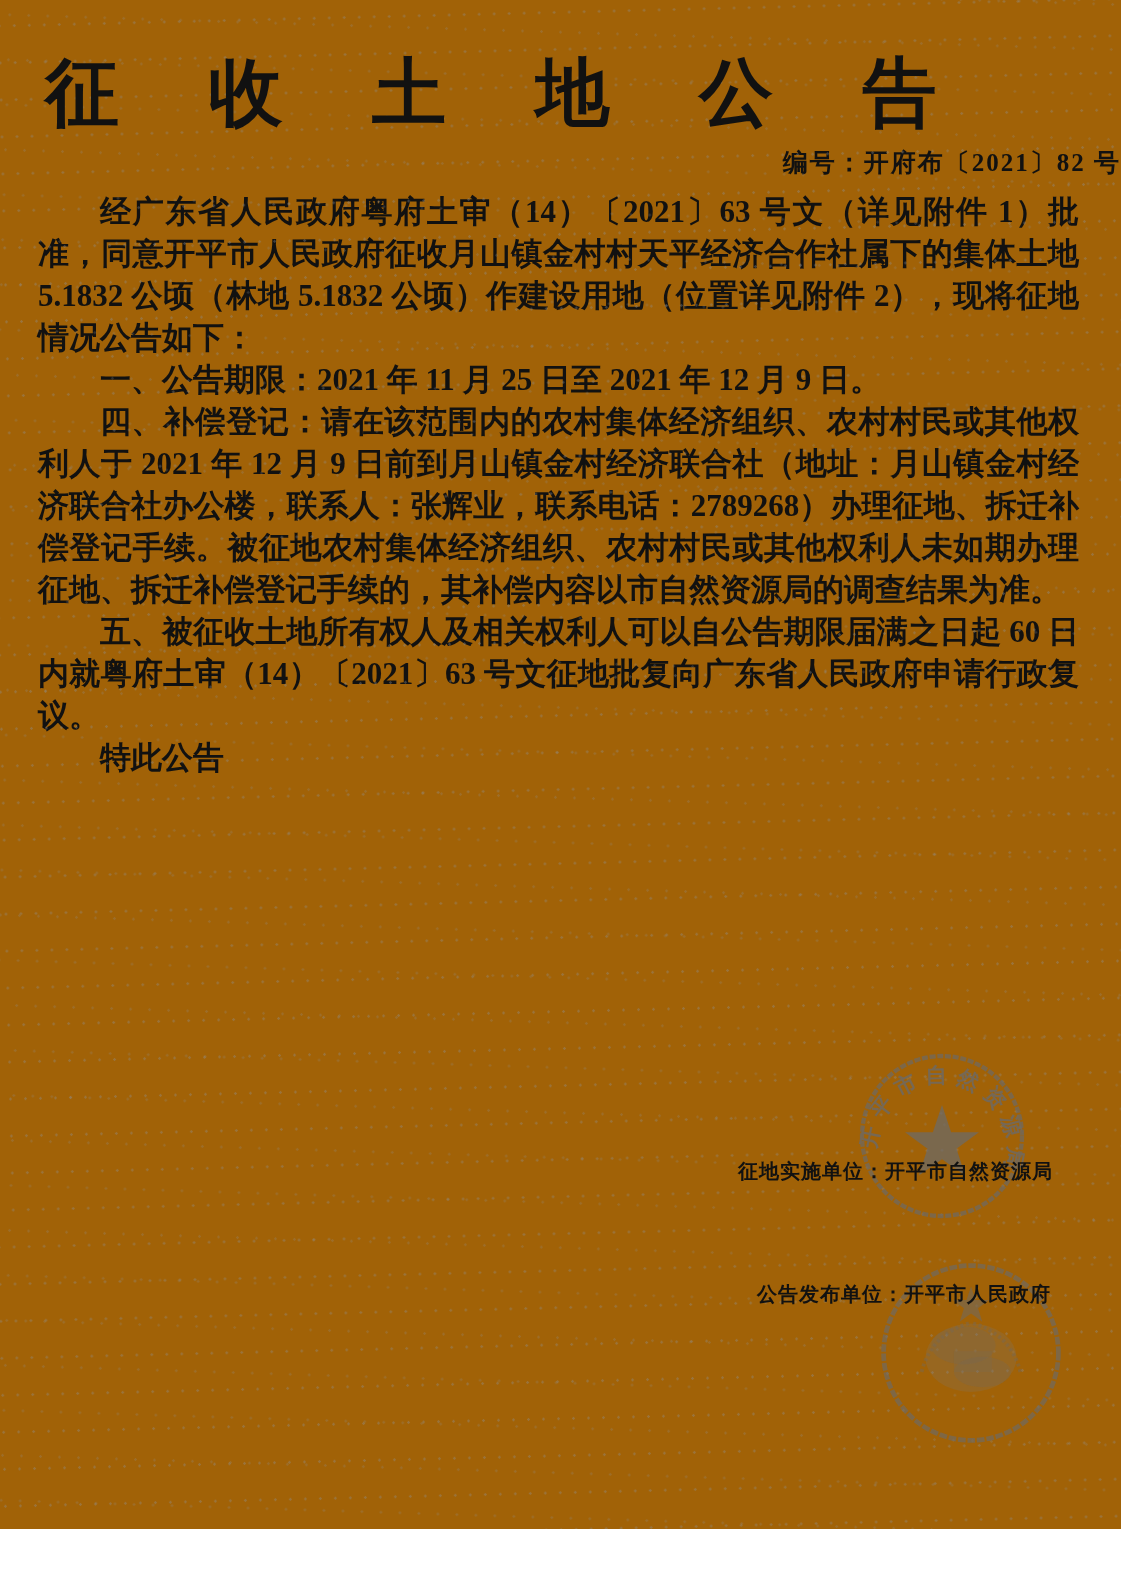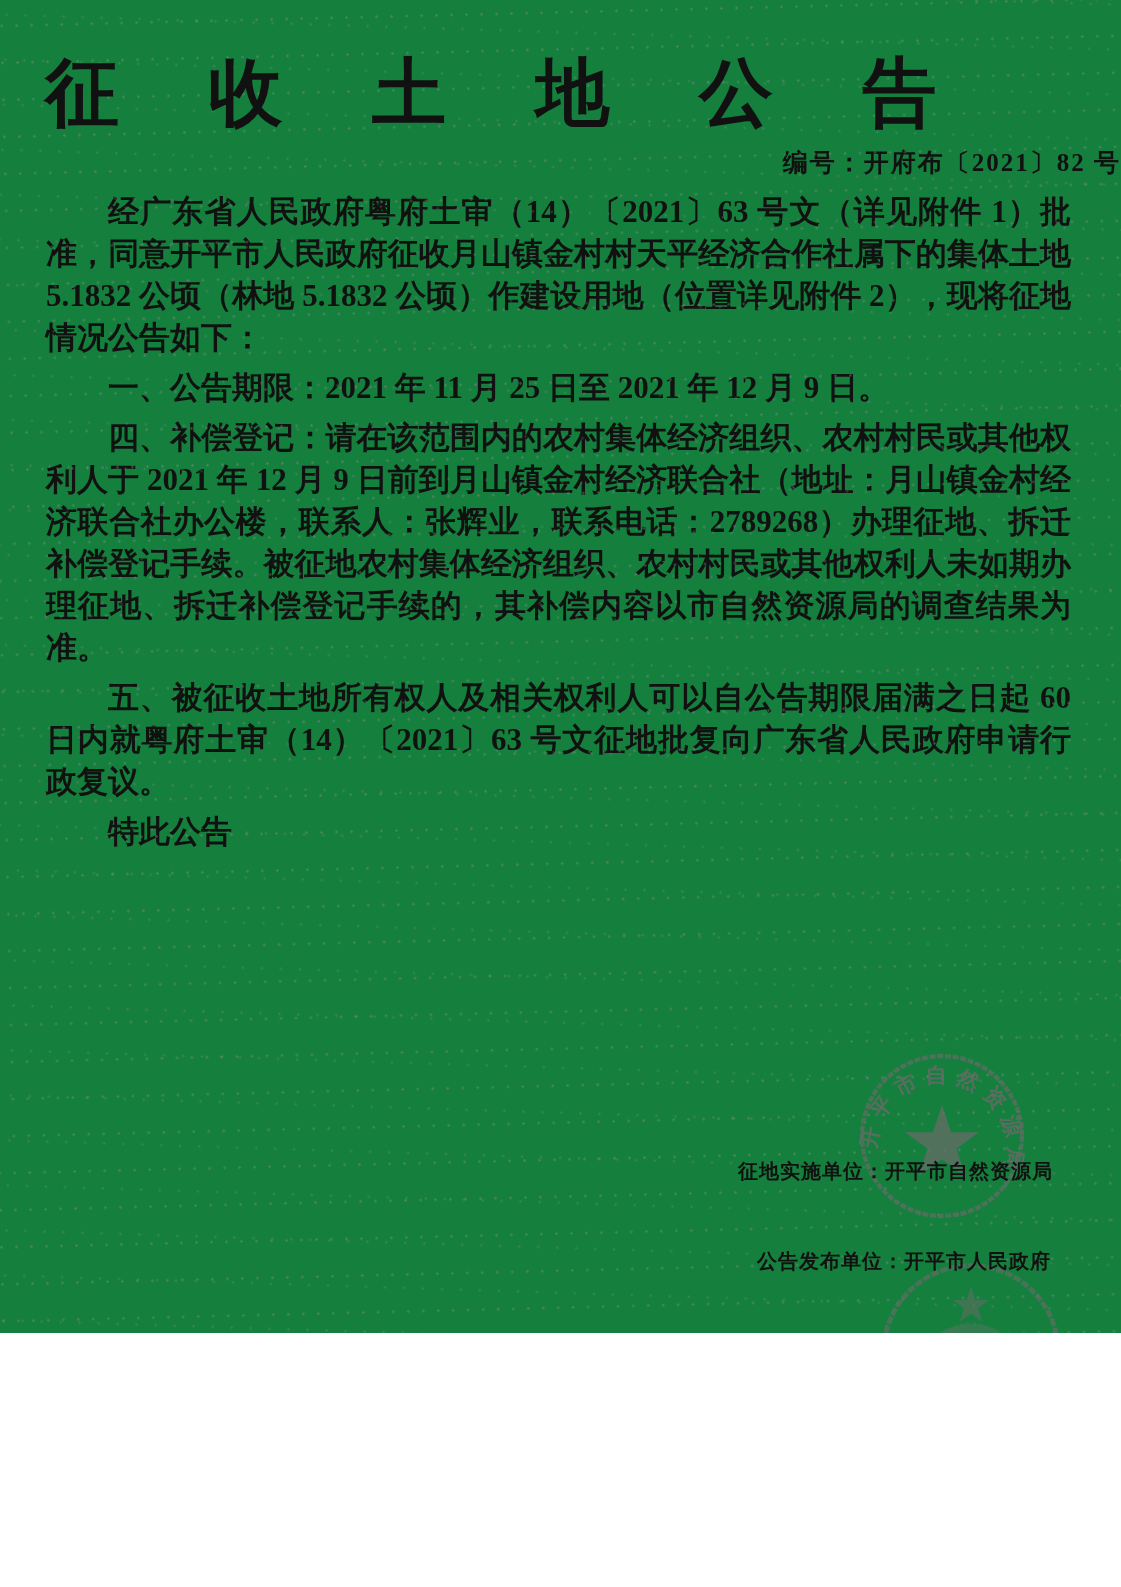--- a/index.html
+++ b/index.html
@@ -1,19 +1,19 @@
 <!DOCTYPE html>
 <html><head>
 <meta charset="utf-8">
 <style>
   html,body{margin:0;padding:0;background:#ffffff;}
   .page{
     position:relative;
-    width:1121px;height:1333px;
-    background:#15803d;
+    width:1121px;height:1529px;
+    background:#a16207;
     overflow:hidden;
     font-family:"Liberation Serif","DejaVu Serif",serif;
     font-weight:700;
     color:#111;
   }
   
   .texture{
     position:absolute;inset:-80px;
     pointer-events:none;
     background-image:radial-gradient(circle,#8f8f8f 1px,transparent 1.5px);
@@ -43,33 +43,33 @@
     letter-spacing:2px;
   }
   .doc-body{
     margin-top:12px;
     padding:0 42px 0 38px;
     font-size:31px;
     line-height:42px;
     text-align:justify;
   }
   .doc-body p{
-    margin:8px;
+    margin:0;
     text-indent:2em;
   }
   .doc-body p.attachment{text-align:left;}
   .sign-line{
     position:absolute;
     font-size:20px;
     letter-spacing:1px;
     white-space:nowrap;
     z-index:3;
   }
   .sign-impl{top:1158px;right:68px;}
-  .sign-issue{top:1248px;right:70px;}
+  .sign-issue{top:1281px;right:70px;}
   .sign-date{top:1420px;right:78px;}
   .seal{
     position:absolute;
     z-index:2;
     opacity:.78;
   }
   .seal-1{top:1050px;left:856px;width:172px;height:172px;}
   .seal-2{top:1258px;left:876px;width:190px;height:190px;}
 </style>
 </head>

